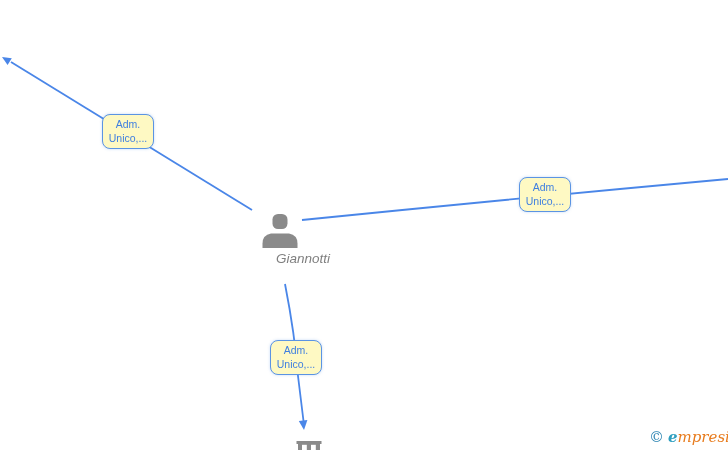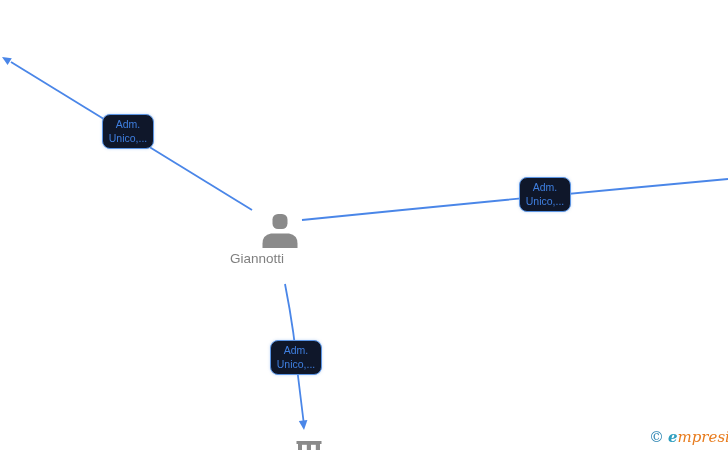--- a/index.html
+++ b/index.html
@@ -15,46 +15,47 @@
     background: #ffffff;
   }
   svg.graph-layer {
     position: absolute;
     left: 0; top: 0;
     width: 728px; height: 450px;
   }
   .edge-label {
     position: absolute;
     width: 50px; height: 33px;
-    background: #0f172a;
+    background: #fef9c3;
     border: 1.6px solid #5b94e3;
     border-radius: 8px;
     box-shadow: 0 0 3px rgba(91,148,227,0.35);
     color: #3f7fe0;
     font-size: 10.5px;
     line-height: 13.5px;
     text-align: center;
     display: flex;
     flex-direction: column;
     justify-content: center;
     cursor: pointer;
   }
   .edge-label span { display: block; }
   #edge-label-1 { left: 102px; top: 114px; }
   #edge-label-2 { left: 519px; top: 177px; }
   #edge-label-3 { left: 270px; top: 340px; }
   .node-label {
     position: absolute;
     left: 230px; top: 251px;
     width: 100px;
-    text-align: left;
+    text-align: right;
     color: #7f7f7f;
     font-size: 13.5px;
     line-height: 16px;
     cursor: pointer;
+    font-style: italic;
   }
   .node-label span { display: block; }
   .watermark {
     position: absolute;
     left: 649px; top: 428px;
     font-family: "DejaVu Serif", serif;
     font-style: italic;
     font-size: 15px;
     white-space: nowrap;
     user-select: none;

